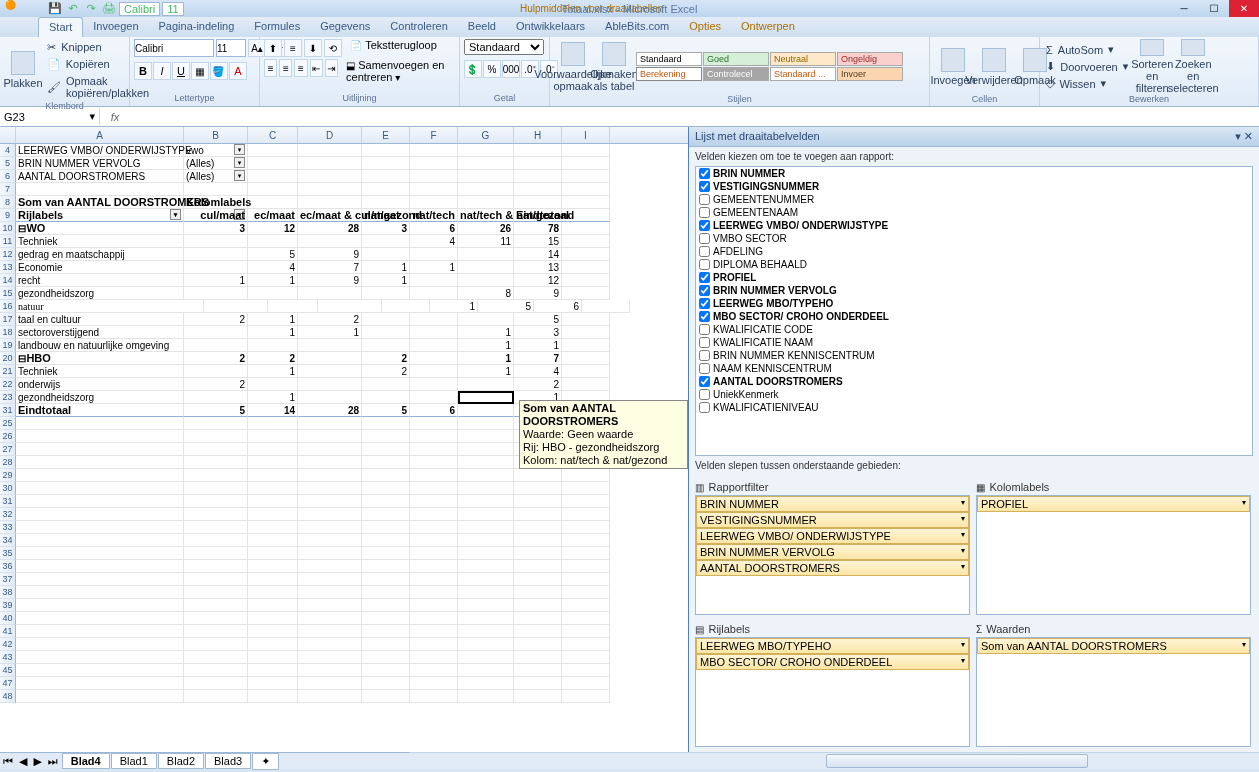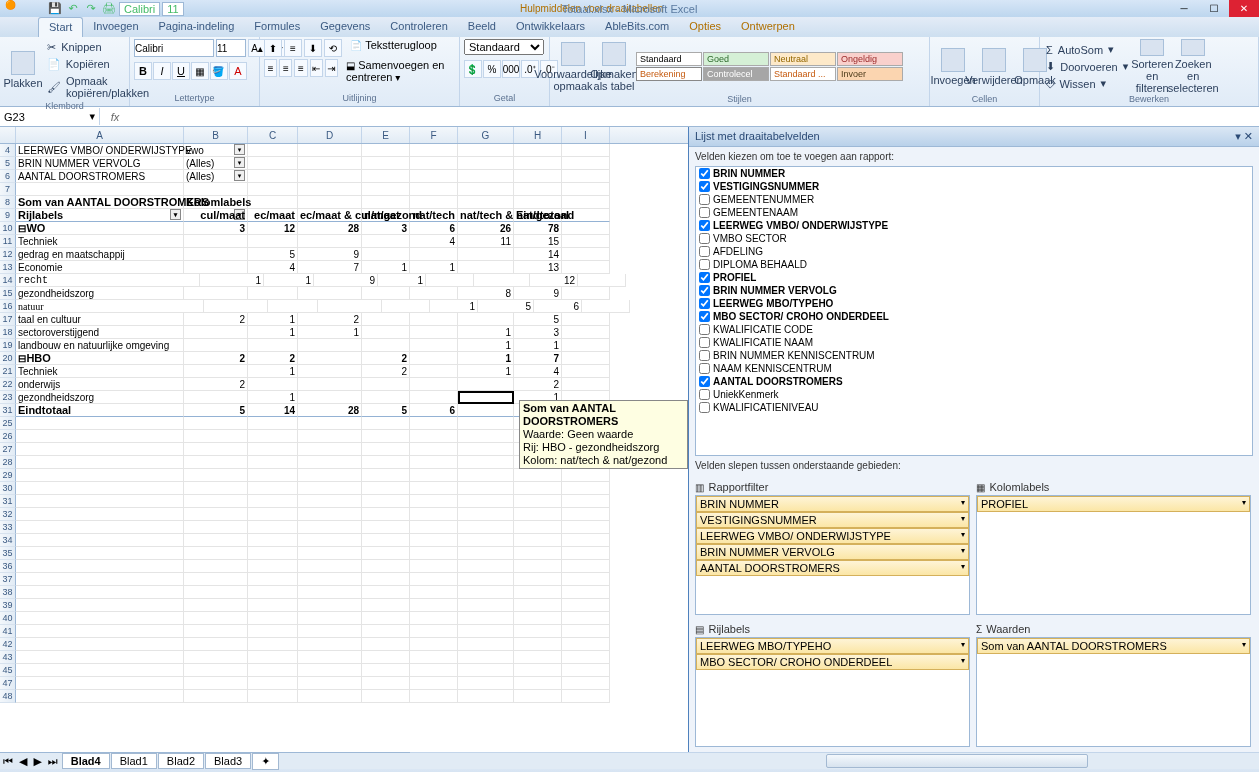--- a/index.html
+++ b/index.html
@@ -391,21 +391,21 @@
           <div class="cell txt-r" style="width: 50px;">4</div>
           <div class="cell txt-r" style="width: 64px;">7</div>
           <div class="cell txt-r" style="width: 48px;">1</div>
           <div class="cell txt-r" style="width: 48px;">1</div>
           <div class="cell" style="width: 56px;"></div>
           <div class="cell txt-r" style="width: 48px;">13</div>
           <div class="cell" style="width: 48px;"></div>
         </div>
         <div class="row">
           <div class="rh">14</div>
-          <div class="cell" style="width: 184px; font-family: Liberation Mono, monospace;">    recht</div>
+          <div class="cell" style="width: 168px;">    recht</div>
           <div class="cell txt-r" style="width: 64px;">1</div>
           <div class="cell txt-r" style="width: 50px;">1</div>
           <div class="cell txt-r" style="width: 64px;">9</div>
           <div class="cell txt-r" style="width: 48px;">1</div>
           <div class="cell" style="width: 48px;"></div>
           <div class="cell" style="width: 56px;"></div>
           <div class="cell txt-r" style="width: 48px;">12</div>
           <div class="cell" style="width: 48px;"></div>
         </div>
         <div class="row">

